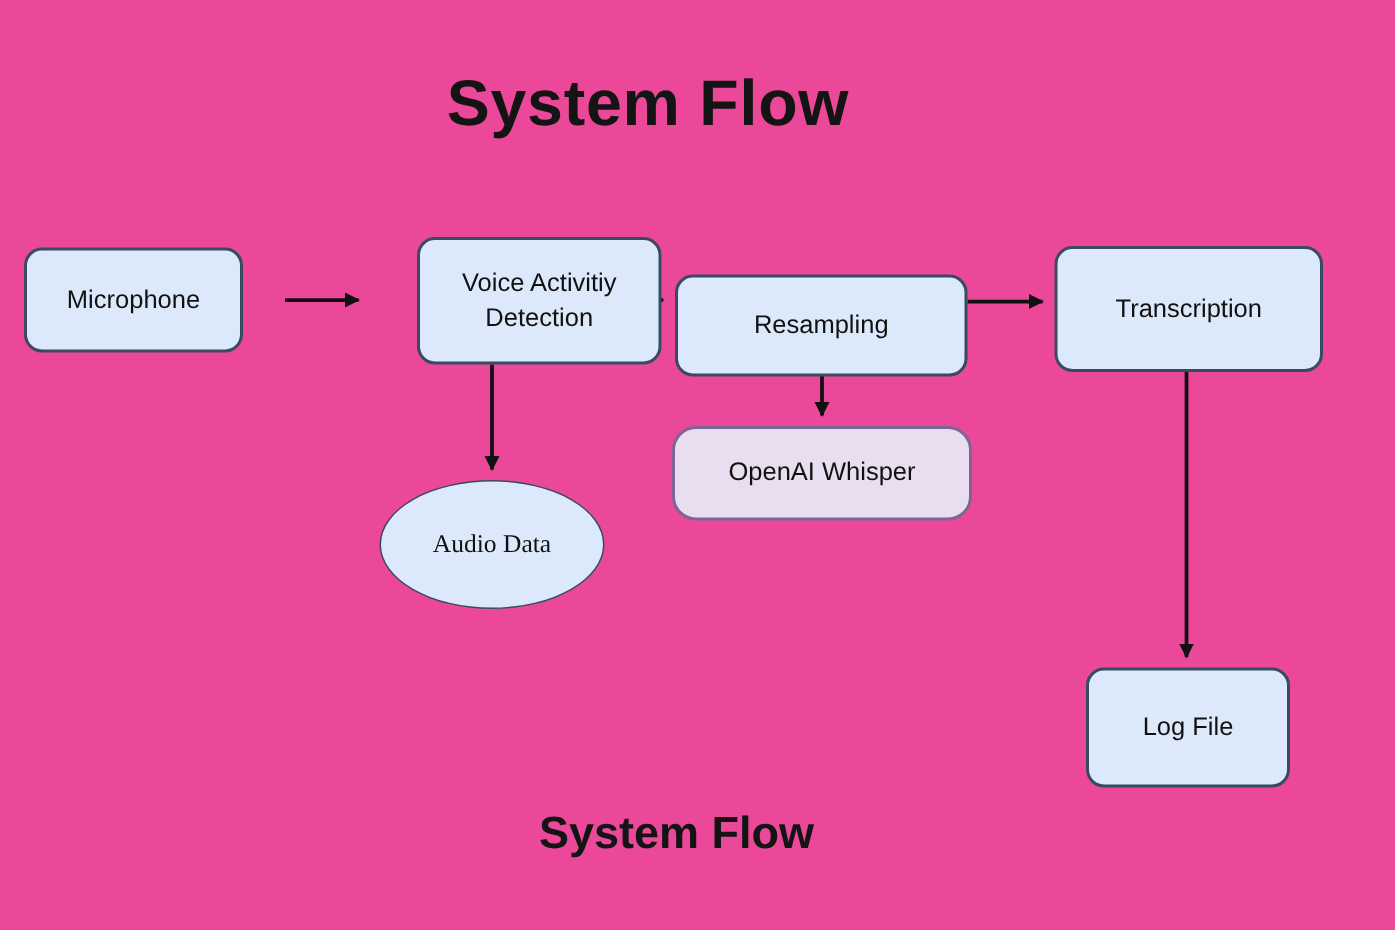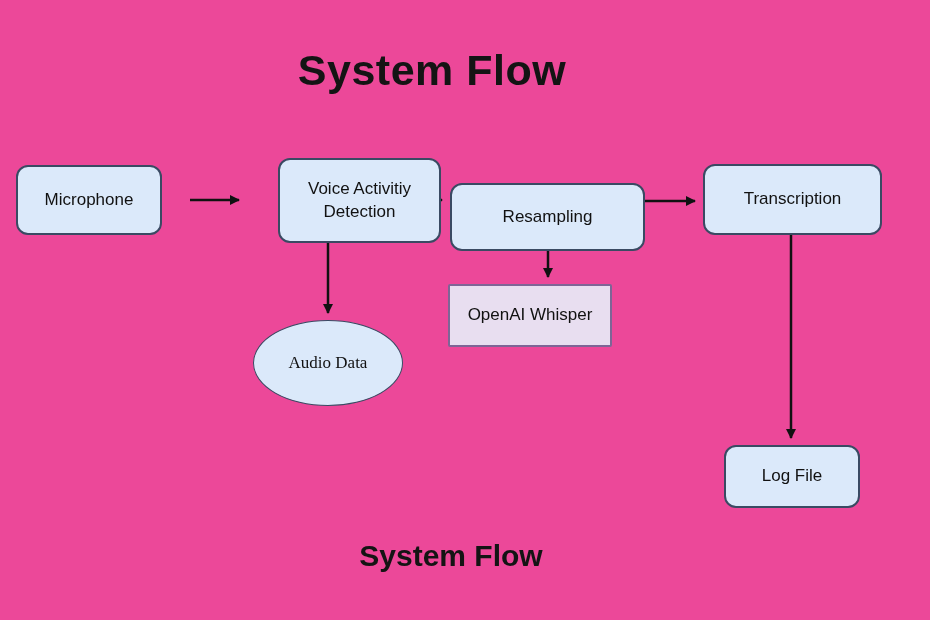--- a/index.html
+++ b/index.html
@@ -59,27 +59,27 @@
     line-height: 1.3;
     color: #111111;
     background: #dbe9fa;
     border: 2px solid #3a4a63;
     border-radius: 12px;
     white-space: pre-line;
   }
   .node-microphone    { left: 16px;  top: 165px; width: 146px; height: 70px; }
   .node-vad           { left: 247px; top: 158px; width: 163px; height: 85px; margin-left: 31px; }
   .node-resampling    { left: 450px; top: 183px; width: 195px; height: 68px; }
-  .node-transcription { left: 703px; top: 164px; width: 179px; height: 71px; }
-  .node-log-file      { left: 724px; top: 445px; width: 136px; height: 63px; text-align: right; }
+  .node-transcription { left: 703px; top: 164px; width: 179px; height: 84px; }
+  .node-log-file      { left: 724px; top: 445px; width: 136px; height: 80px; text-align: right; }
   .node-whisper {
-    left: 448px; top: 284px; width: 164px; height: 63px;
+    left: 448px; top: 284px; width: 200px; height: 63px;
     background: #e8def0;
     border-color: #7e6596;
-    border-radius: 2px;
+    border-radius: 16px;
   }
   .node-audio-data {
     left: 253px; top: 320px; width: 150px; height: 86px;
     border-radius: 50%;
     border-width: 1.5px;
     font-family: Liberation Serif, serif;
   }
 </style>
 </head>
 <body>

